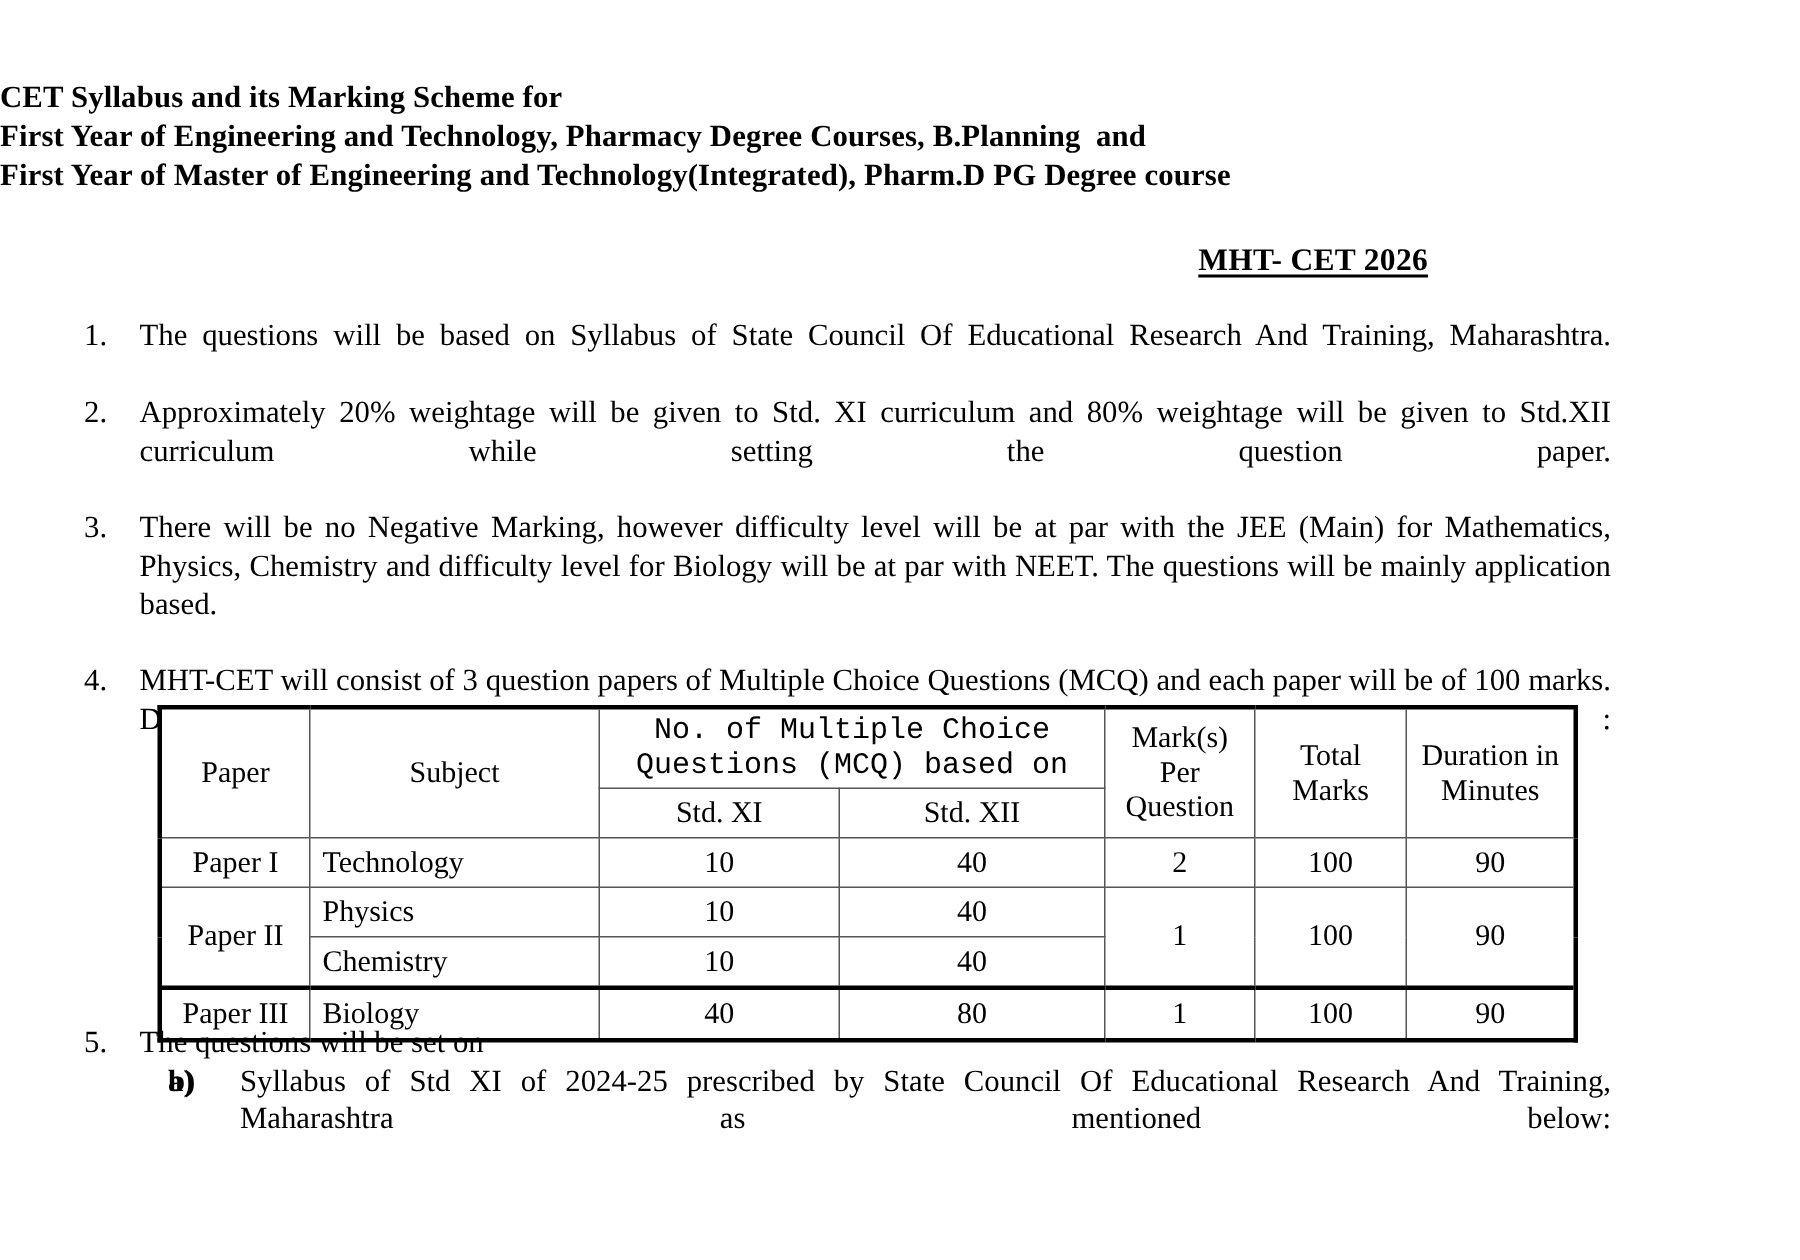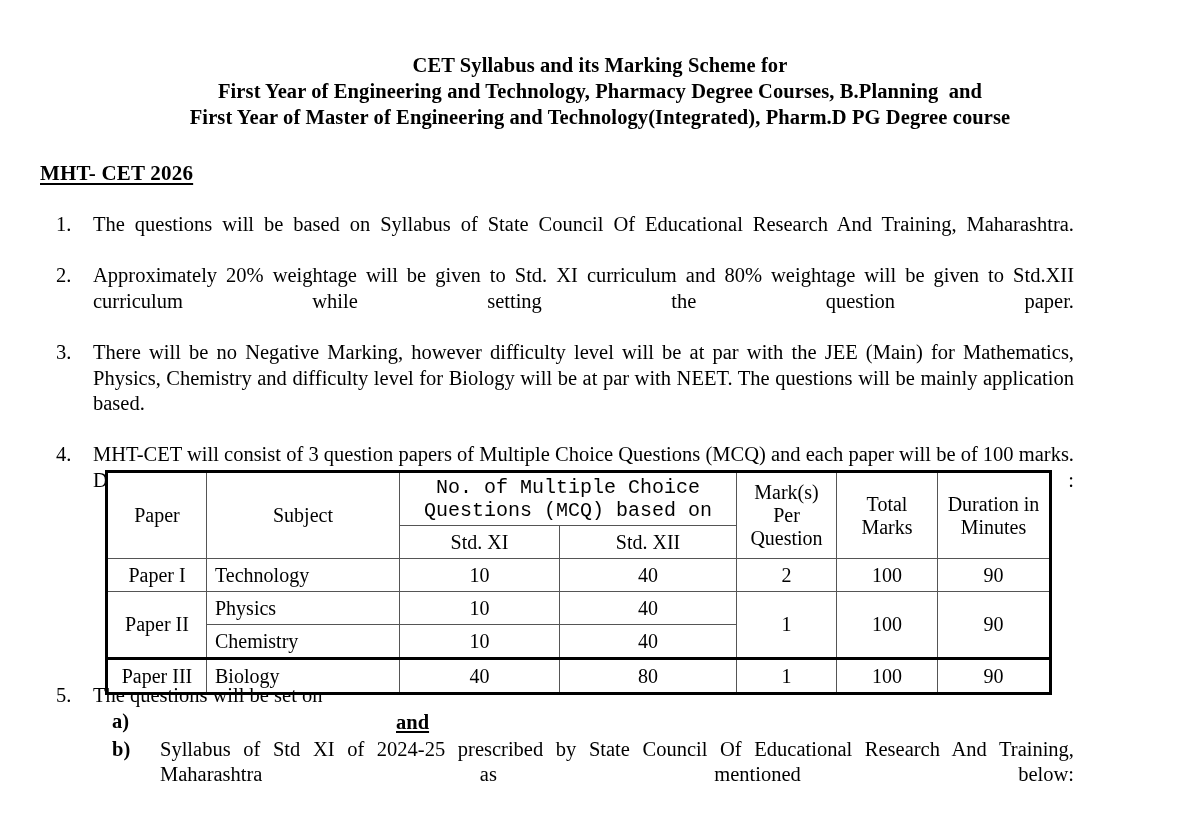--- a/index.html
+++ b/index.html
@@ -16,37 +16,35 @@
     color: #000000;
     -webkit-font-smoothing: antialiased;
   }
 
   
   .title-block {
     position: absolute;
     top: 52px;
     left: 0;
     width: 1200px;
-    text-align: center;
   }
   .title-line {
     font-weight: bold;
     font-size: 20.5px;
     line-height: 26px;
     letter-spacing: 0.1px;
     white-space: pre;
   }
 
   .doc-subtitle {
     position: absolute;
     top: 161px;
     left: 0;
     width: 952px;
-    text-align: left;
-    margin-left: 40px;
+    text-align: right;
   }
   .doc-subtitle span {
     font-weight: bold;
     font-size: 21px;
     text-decoration: underline;
     text-underline-offset: 3px;
     letter-spacing: 0.2px;
   }
 
   
@@ -265,23 +263,20 @@
     <span class="marker">5.</span>
     <span class="txt">The questions will be set on</span>
   </div>
 
   <div class="sub-list">
 
     <div class="sub-item">
       <span class="marker">a)</span>
     </div>
 
-    <div class="and-line">
-      <span>and</span>
-    </div>
 
     <div class="sub-item">
       <span class="marker">b)</span>
       <span class="txt">Syllabus of Std XI of 2024-25 prescribed by State Council Of Educational Research And Training, Maharashtra as mentioned below:</span>
     </div>
 
   </div>
 </div>
 
 </body></html>

